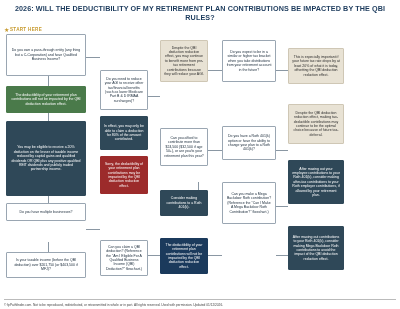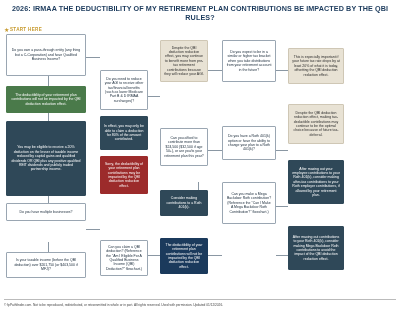--- a/index.html
+++ b/index.html
@@ -52,21 +52,21 @@
     font-size:3.2px;color:#444;text-align:left;padding-left:4px;
     box-sizing:border-box;
   }
   .rule{position:absolute;left:4px;right:4px;bottom:9px;height:0.6px;background:#bbb;}
 </style>
 </head>
 <body>
 
 <div id="page">
 
-  <div class="title">2026: IRMAA THE DEDUCTIBILITY OF MY RETIREMENT PLAN CONTRIBUTIONS BE IMPACTED BY THE QBI RULES?</div>
+  <div class="title">2026: WILL THE DEDUCTIBILITY OF MY RETIREMENT PLAN CONTRIBUTIONS BE IMPACTED BY THE QBI RULES?</div>
 
   <div class="star">★</div>
   <div class="starthere">START HERE</div>
 
   <div class="line v" style="left:48px;top:76px;height:10px;"></div>
   <div class="line v" style="left:48px;top:113px;height:8px;"></div>
   <div class="line v" style="left:48px;top:196px;height:7px;"></div>
   <div class="line h" style="left:86px;top:57px;width:14px;"></div>
   <div class="line h" style="left:86px;top:229px;width:14px;"></div>
   <div class="line v" style="left:48px;top:242px;height:10px;"></div>

